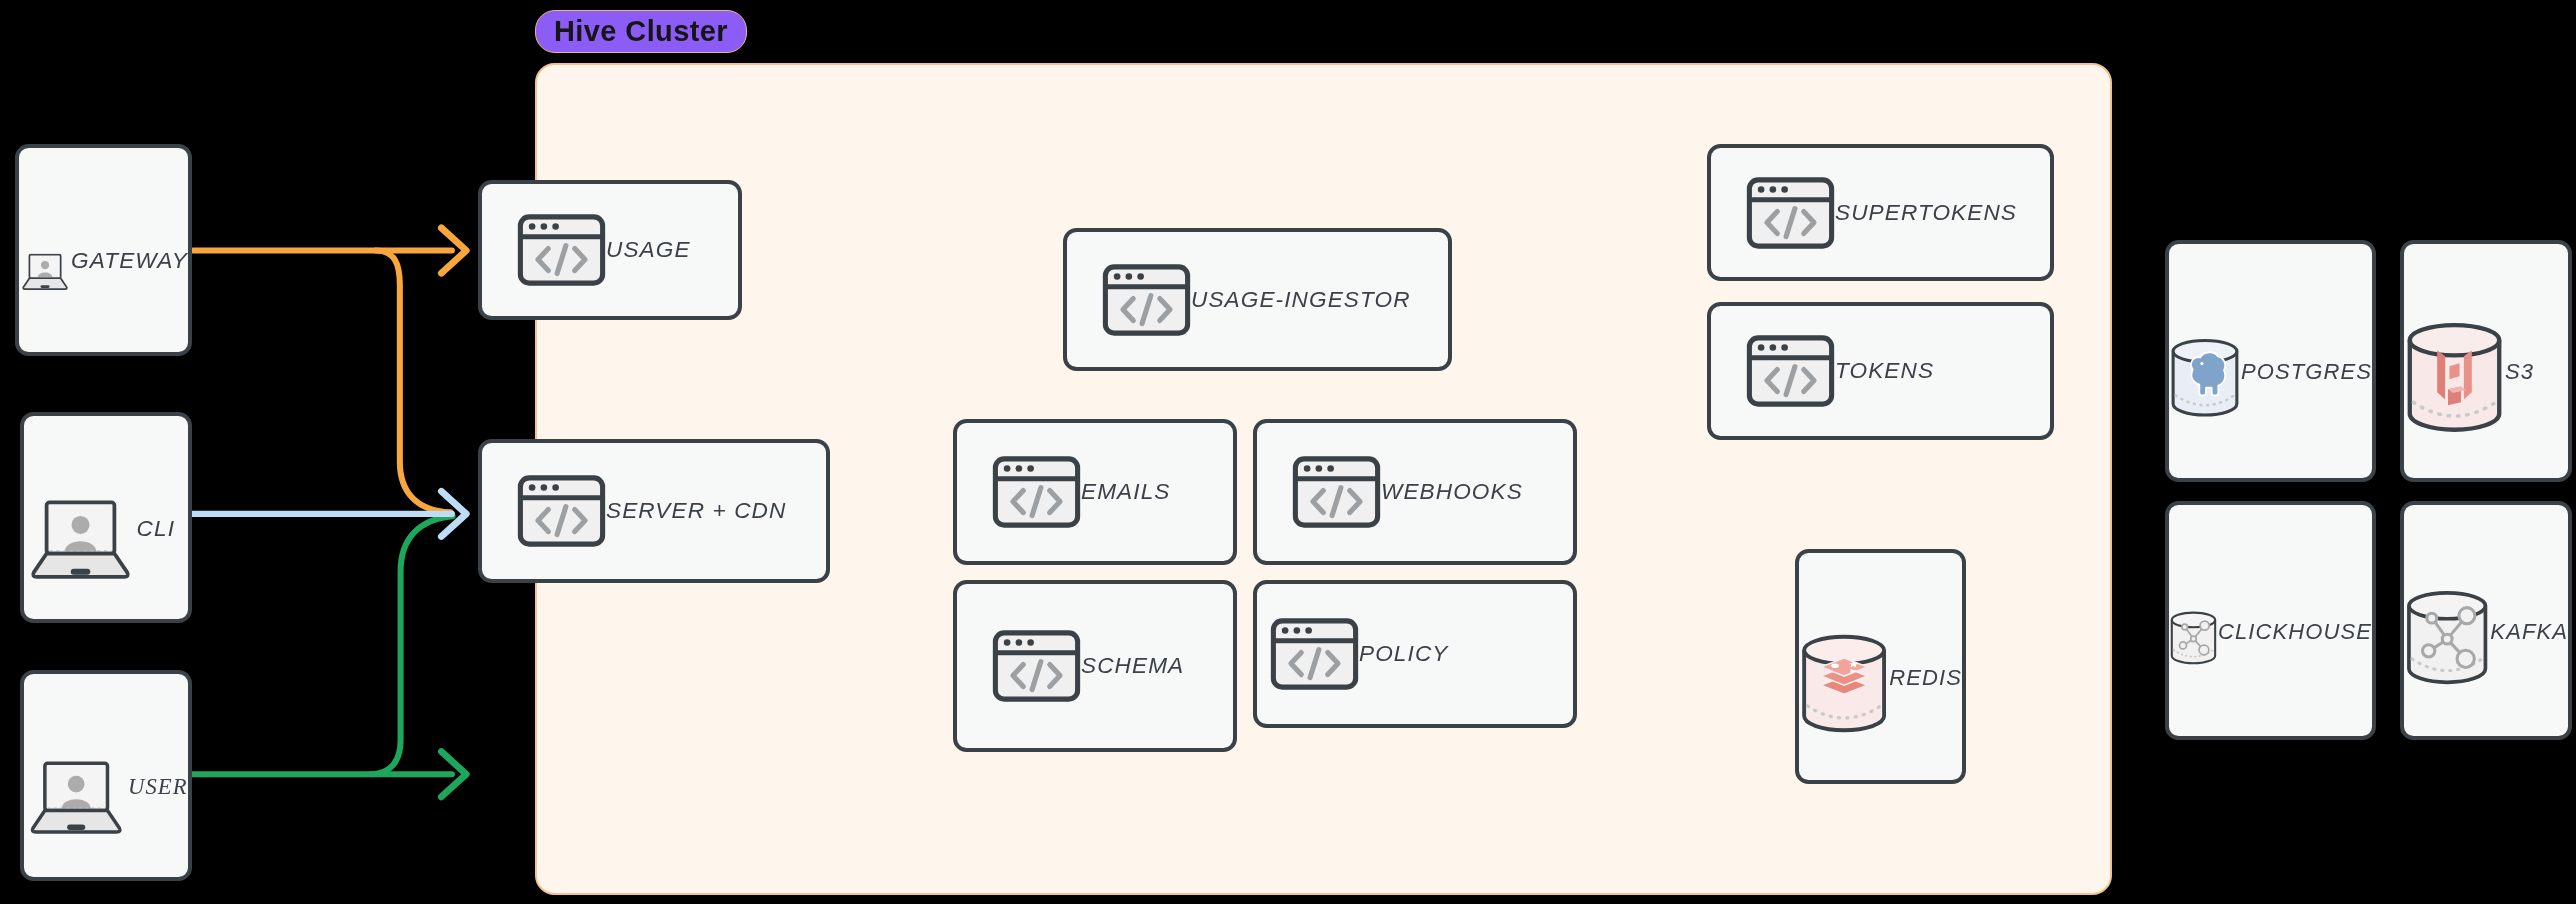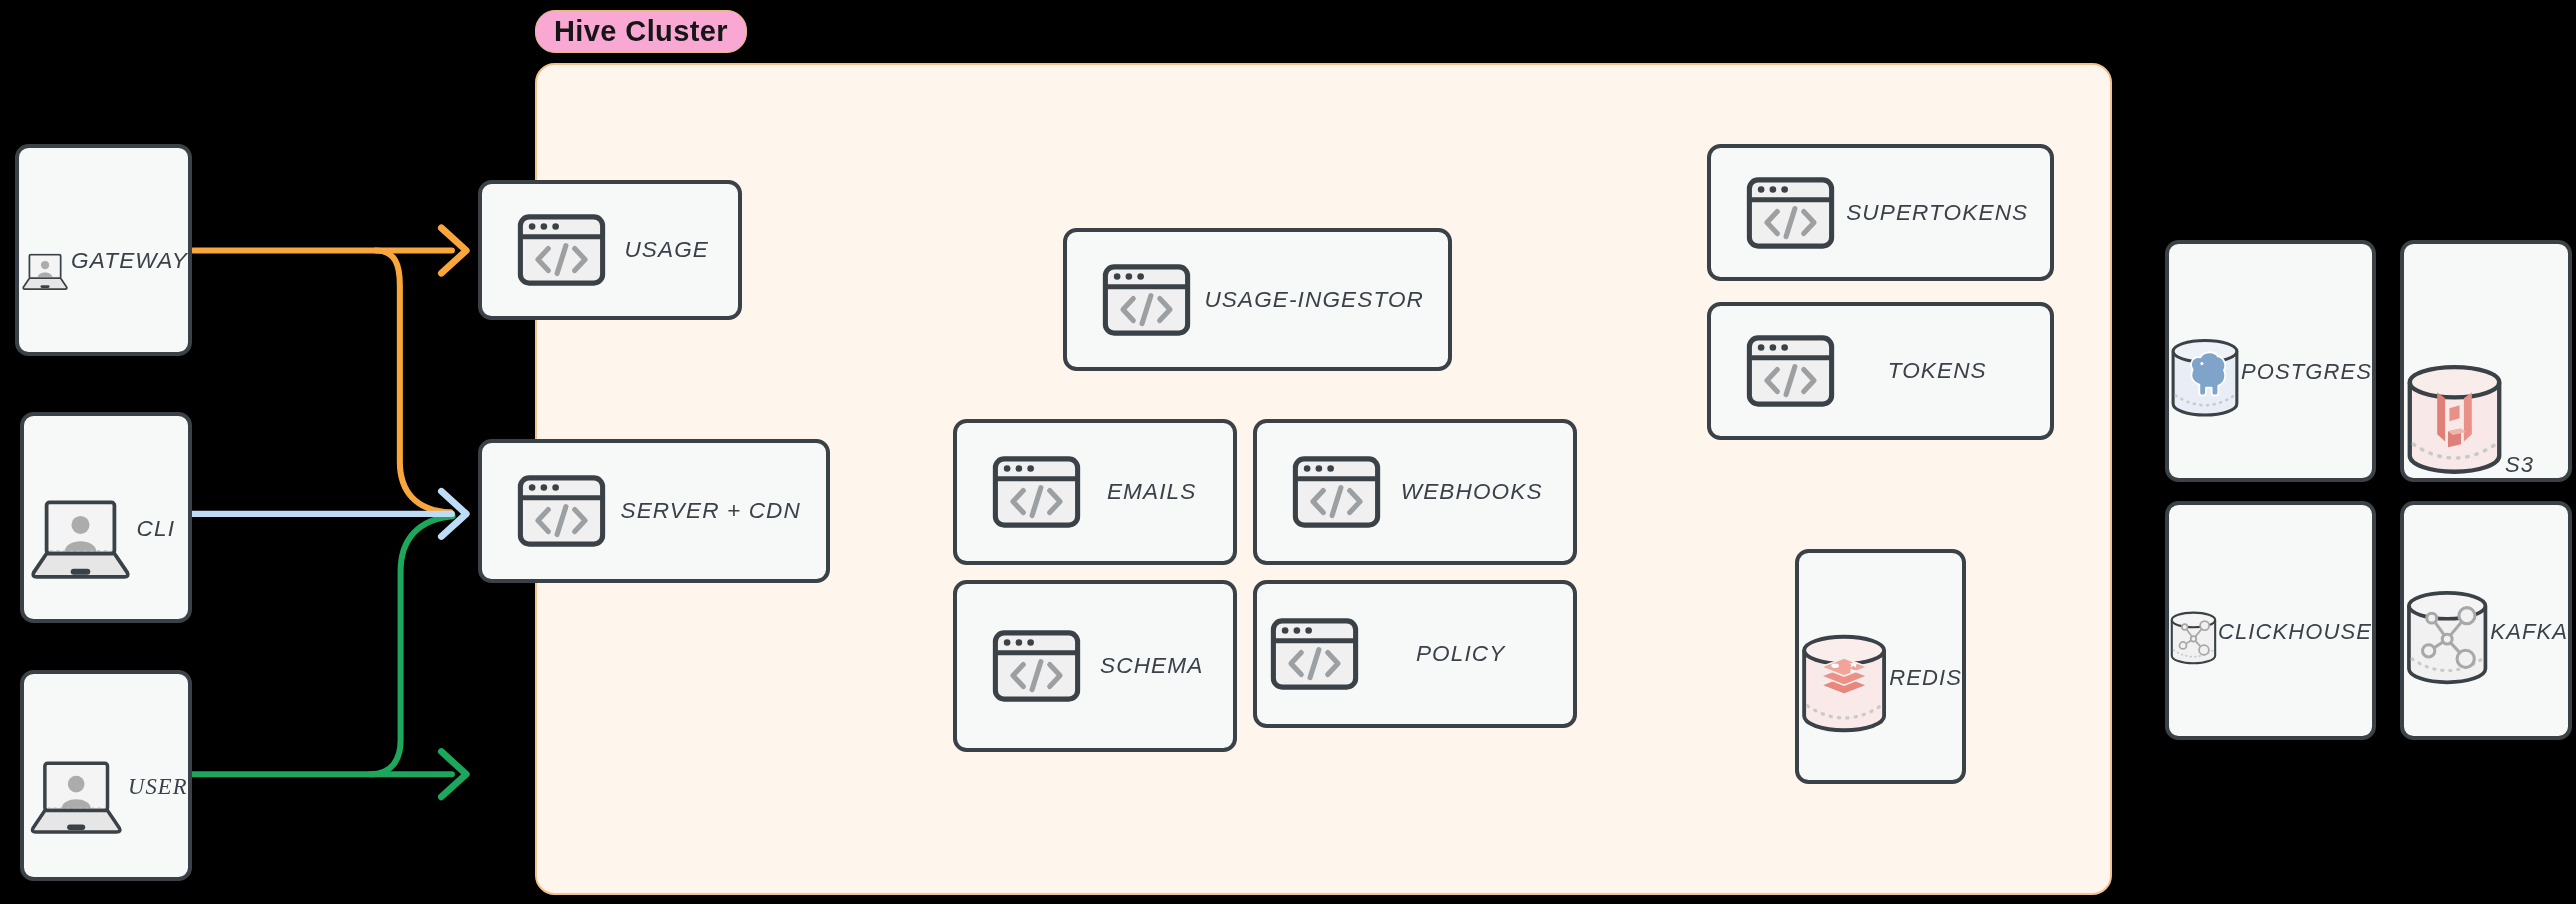--- a/index.html
+++ b/index.html
@@ -2,29 +2,29 @@
 <html style="font-size:12px"><head>
 <meta charset="utf-8">
 <style>
   html,body{margin:0;padding:0;background:#000;}
   #canvas{position:relative;width:2576px;height:904px;background:#000;overflow:hidden;
           font-family:"Liberation Sans", sans-serif;}
   
   .cluster{position:absolute;left:535px;top:63px;width:1573px;height:828px;
            background:#FEF5EC;border:2.3px solid #F2C28F;border-radius:19.6px;z-index:0;}
   .badge{position:absolute;left:535px;top:9.8px;height:41px;display:flex;align-items:center;
-         background:#f9a8d4;border:1.5px solid #E9B87D;border-radius:20px;padding:0 18px;
+         background:#8b5cf6;border:1.5px solid #E9B87D;border-radius:20px;padding:0 18px;
          font-size:29px;font-weight:700;color:#161616;z-index:3;letter-spacing:0.4px;text-align:right;}
   
   .card{position:absolute;background:#F7F8F8;border:4.5px solid #3A4247;border-radius:13.6px;
         box-sizing:border-box;z-index:2;display:flex;}
   .label{color:#3A4149;font-style:italic;letter-spacing:1.1px;font-size:22.6px;font-weight:500;}
   
   .service{flex-direction:row;align-items:center;padding-left:35px;}
-  .service .label{flex:1;text-align:center;padding-right:10.6px;}
+  .service .label{flex:1;padding-right:10.6px;}
   .icon-browser{width:89px;height:72px;flex:0 0 auto;}
   
   .vcard{flex-direction:row;align-items:center;}
   .icon-laptop{width:113px;height:80px;margin-top:44px;}
   .client .label{margin-top:22.6px;}
   .icon-cyl{width:101px;height:115px;margin-top:35px;}
   .db .label{margin-top:22.6px;font-size:22px;}
   #edges{position:absolute;left:0;top:0;z-index:1;}
 </style>
 </head>
@@ -202,21 +202,21 @@
       </svg>
     <div class="label">REDIS</div>
   </div>
 
   <div class="card vcard db" style="left:2165px;top:240px;width:211px;height:242px;">
     <svg class="icon-cyl" viewBox="0 0 134 152" width="101" height="115">
         <use href="#sym-cyl-postgres"></use>
       </svg>
     <div class="label">POSTGRES</div>
   </div>
-  <div class="card vcard db" style="left:2400px;top:240px;width:172px;height:242px;align-items:flex-end;">
+  <div class="card vcard db" style="left:2400px;top:240px;width:172px;height:242px;">
     <svg class="icon-cyl" viewBox="0 0 134 152" width="101" height="115">
         <use href="#sym-cyl-s3"></use>
       </svg>
     <div class="label">S3</div>
   </div>
   <div class="card vcard db" style="left:2165px;top:501px;width:211px;height:239px;">
     <svg class="icon-cyl" viewBox="0 0 134 152" width="101" height="115">
         <use href="#sym-cyl-net"></use>
       </svg>
     <div class="label">CLICKHOUSE</div>

